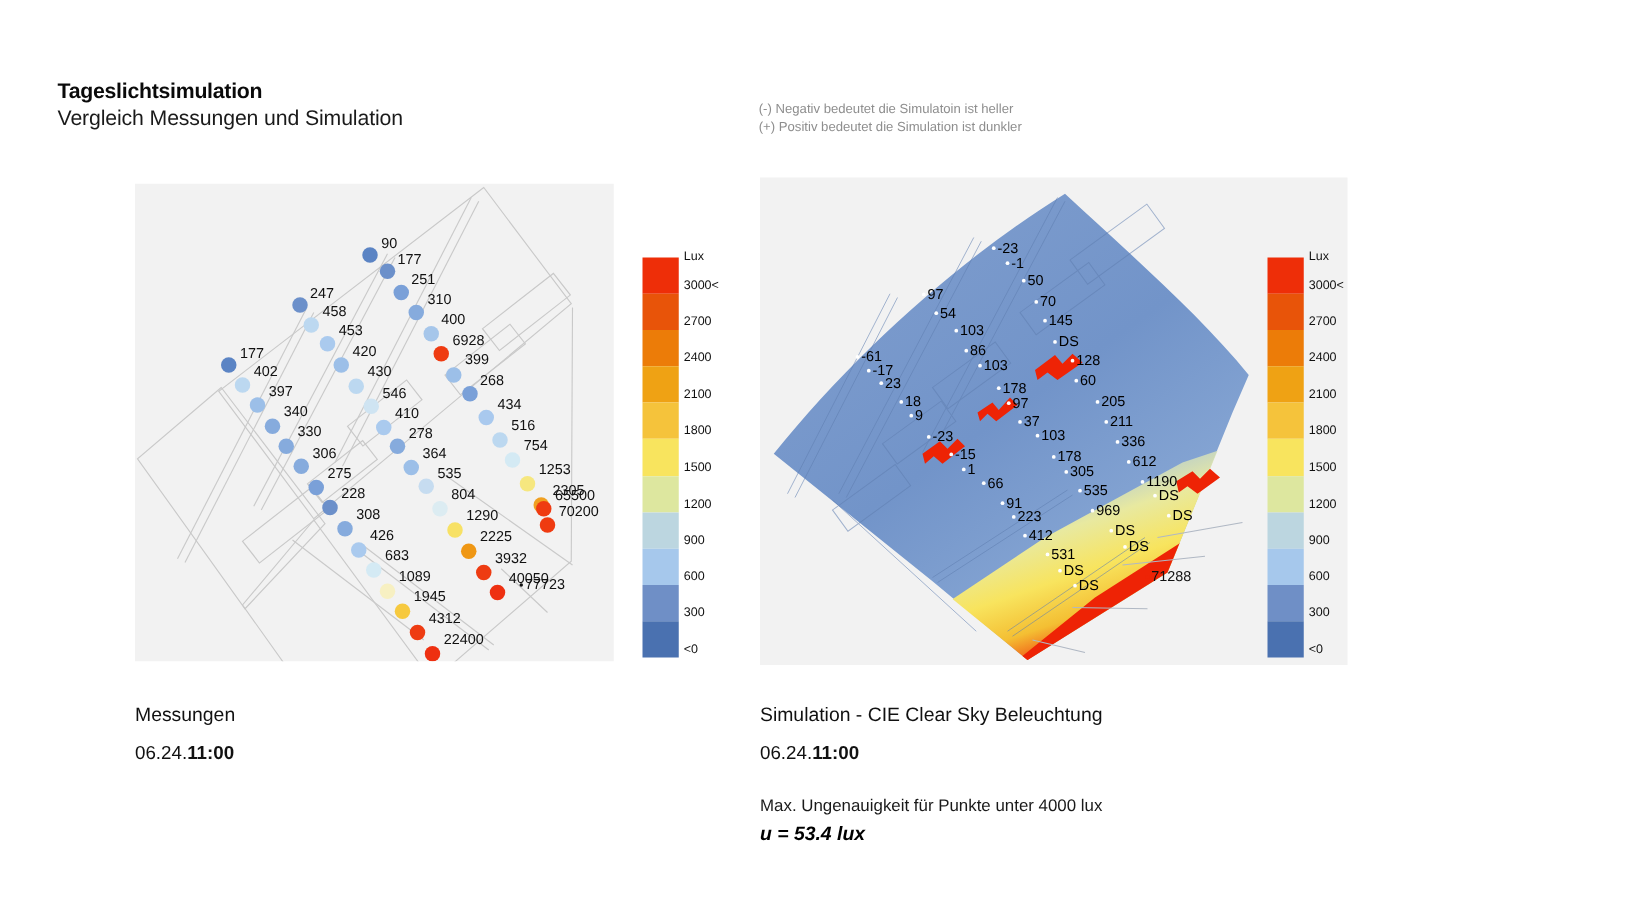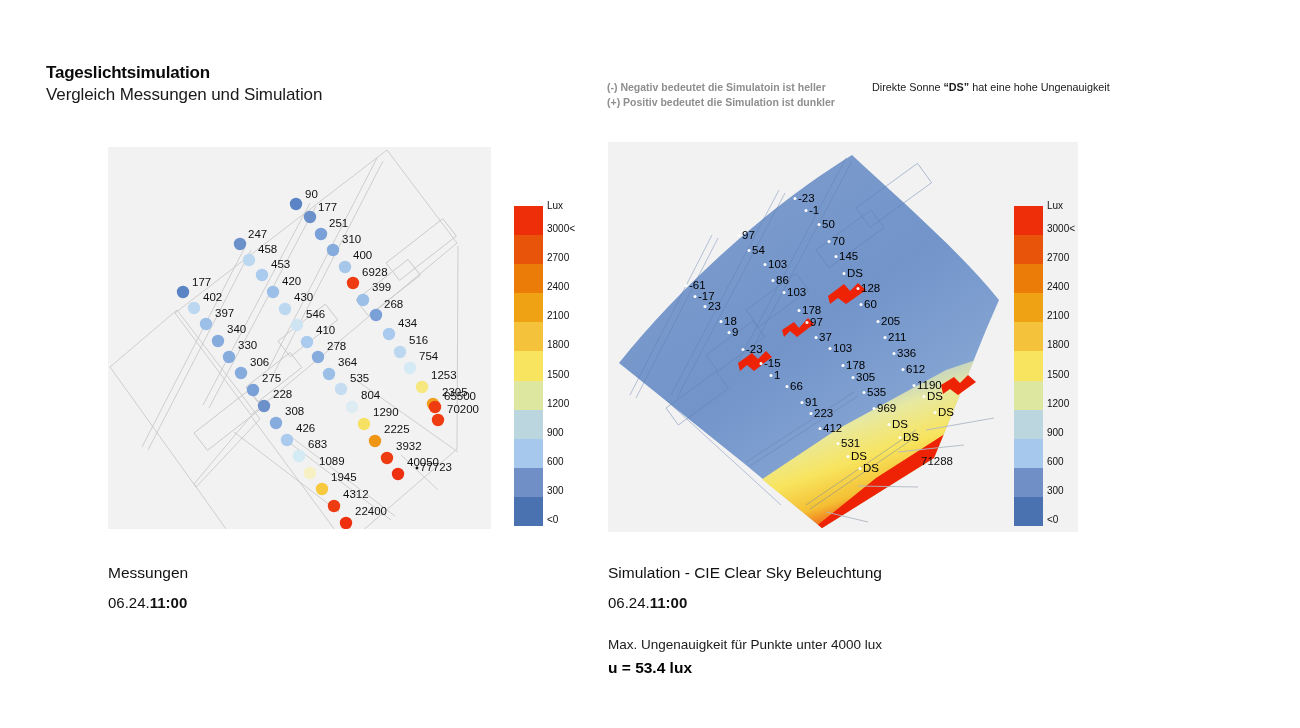--- a/index.html
+++ b/index.html
@@ -14,21 +14,21 @@
   #header{left:0;top:62px;width:560px;}
   #title-main{
     font-size:17px;font-weight:bold;letter-spacing:-0.2px;
     line-height:21px;color:#0a0a0a;
   }
   #title-sub{
     font-size:17px;font-weight:normal;letter-spacing:-0.1px;
     line-height:22px;color:#1a1a1a;margin-top:1px;
   }
 
-  #legend-note{left:561px;top:80px;width:262px;color:#8e8e8e;font-size:10.5px;line-height:14.5px;font-weight:bold;}
+  #legend-note{left:561px;top:80px;width:262px;color:#8e8e8e;font-size:10.5px;line-height:14.5px;}
   #legend-note .row{white-space:nowrap;}
 
   #sun-note{left:826px;top:80px;width:290px;color:#1a1a1a;font-size:10.8px;line-height:15px;}
   #sun-note b{font-weight:bold;}
 
   
   .panel{background:#f2f2f2;}
   #panel-left{left:62px;top:147px;width:383px;height:382px;}
   #panel-right{left:562px;top:142px;width:470px;height:390px;}
 
@@ -45,40 +45,39 @@
   .cbar-ticks .tk{position:absolute;font-size:10px;color:#111;line-height:11px;white-space:nowrap;}
 
   
   .cap{font-size:15.5px;color:#111;line-height:20px;}
   .cap .bold{font-weight:bold;}
   #cap-left{left:62px;top:563px;width:430px;}
   #cap-left .l2{margin-top:10px;font-size:15px;}
   #cap-right{left:562px;top:563px;width:520px;}
   #cap-right .l2{margin-top:10px;font-size:15px;}
   #cap-right .l3{margin-top:22px;font-size:13.5px;color:#1a1a1a;}
-  #cap-right .l4{margin-top:3px;font-size:15.5px;font-weight:bold;color:#000;}
+  #cap-right .l4{margin-top:3px;font-size:15.5px;font-weight:bold;font-style:italic;color:#000;}
 
   
   text{font-family:"Liberation Sans", sans-serif;}
 </style>
 </head>
 <body>
 
 <div class="abs" id="header">
   <div id="title-main">Tageslichtsimulation</div>
   <div id="title-sub">Vergleich Messungen und Simulation</div>
 </div>
 
 <div class="abs" id="legend-note">
   <div class="row">(-)  Negativ bedeutet die Simulatoin ist heller</div>
   <div class="row">(+) Positiv bedeutet die Simulation ist dunkler</div>
 </div>
 
 <div class="abs" id="sun-note">
-  <div class="row"><span>Direkte Sonne </span><b>“DS”</b><span> hat eine hohe Ungenauigkeit</span></div>
 </div>
 
 <div class="abs panel" id="panel-left">
   <svg class="plot-svg" id="svg-left" viewBox="62 147 383 382">
     <g stroke="#c9c9c9" stroke-width="0.9" fill="none">
 
       <path d="M341,150 L129,313 L205,415 L411,243 Z"></path>
       <path d="M131,310 L64,367 L150,487 L214,419 Z"></path>
       <path d="M205,416 L148,484 L237,609 L300,545 Z"></path>
       <path d="M300,545 L411,449 L412,246"></path>

